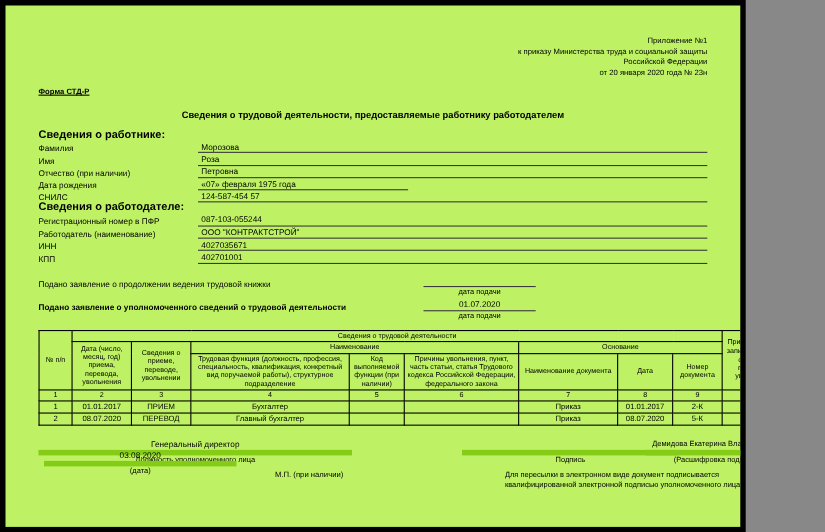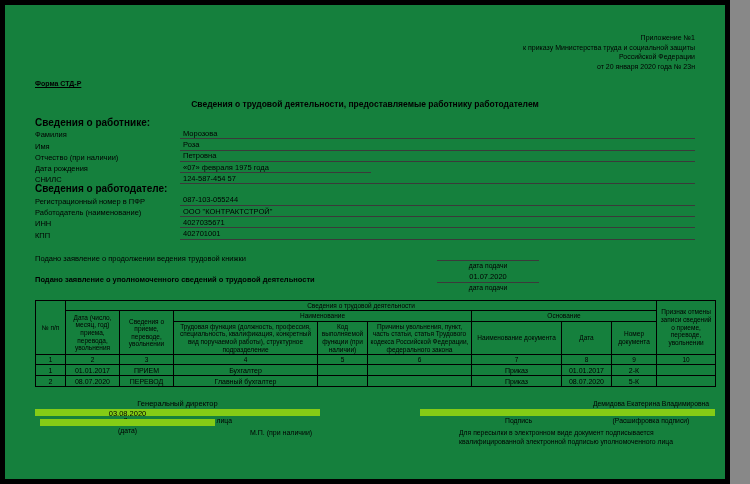--- a/index.html
+++ b/index.html
@@ -1,17 +1,17 @@
 <!DOCTYPE html>
 <html><head>
 <meta charset="utf-8">
 <style>
   html,body{margin:0;padding:0;background:#888;}
   .frame{
-    width:730px;height:484px;background:#15803d;border:5px solid #000;
+    width:678px;height:484px;background:#bef264;border:5px solid #000;
     box-sizing:border-box;overflow:hidden;
     font-family:"Liberation Sans", sans-serif;color:#000;
     position:relative;
   }
   .page{padding:28px 30px 0 30px;}
   .appendix{text-align:right;font-size:7px;line-height:9.5px;}
   .form-code{font-size:7px;font-weight:bold;text-decoration:underline;margin-top:9px;display:inline-block;}
   .doc-title{text-align:center;font-weight:bold;font-size:8.5px;margin:9px 0 9px 0;}
   .section-title{font-weight:bold;font-size:10px;line-height:10px;}
   .field-row{display:flex;align-items:flex-end;height:11.3px;font-size:7.5px;}
@@ -25,21 +25,21 @@
   .date-box{flex:none;width:102px;margin-right:156px;text-align:center;}
   .date-value{border-bottom:1px solid #3a3a3a;min-height:9.5px;font-size:7.5px;line-height:9.5px;}
   .date-label{font-size:6.8px;line-height:8px;padding-top:1px;}
   table.emp{border-collapse:collapse;table-layout:fixed;width:100%;margin-top:8px;}
   table.emp th,table.emp td{border:1px solid #000;overflow:hidden;}
   table.emp th{font-weight:normal;font-size:6.5px;line-height:7.6px;padding:1px 2px;text-align:center;vertical-align:middle;}
   table.emp td{font-size:7px;line-height:9px;height:10px;padding:0 2px;text-align:center;vertical-align:middle;}
   table.emp td.idx{font-size:6.5px;height:9px;}
   .sig-area{position:relative;height:64px;margin-top:12px;font-size:7.5px;}
   .sig-block{position:absolute;text-align:center;}
-  .sig-value{border-bottom:7px solid #84cc16;line-height:10px;min-height:10px;white-space:nowrap;}
+  .sig-value{border-bottom:5px solid #84cc16;line-height:10px;min-height:10px;white-space:nowrap;}
   .sig-label{font-size:6.8px;line-height:8px;padding-top:1px;}
   .sig-stamp{position:absolute;font-size:7px;}
   .sig-disclaimer{position:absolute;font-size:6.8px;line-height:8.5px;text-align:left;}
 </style>
 </head>
 <body>
 
 <div class="frame">
   <div class="page">
 

